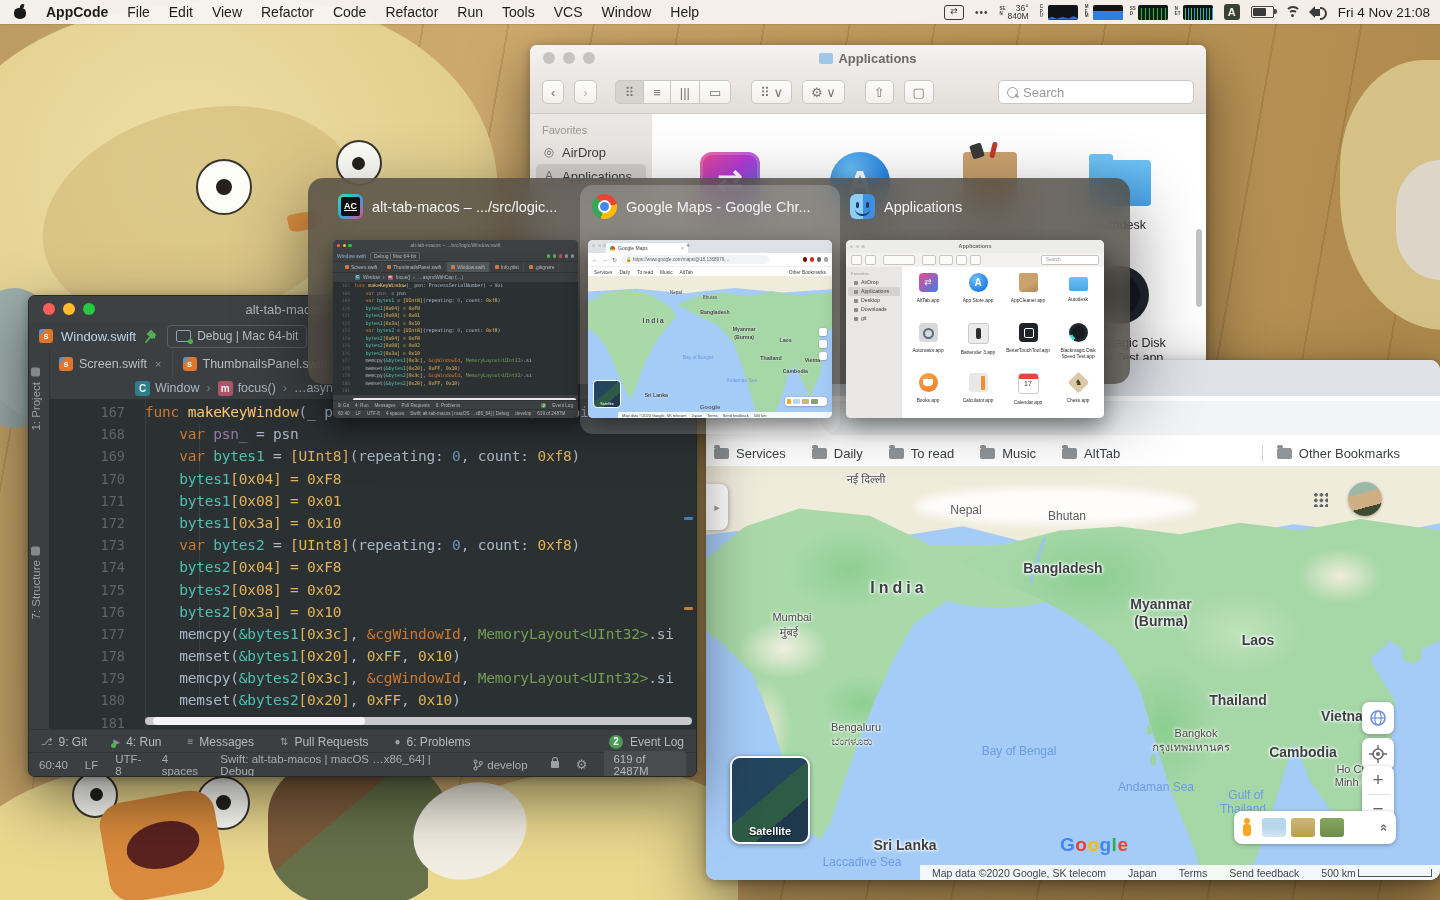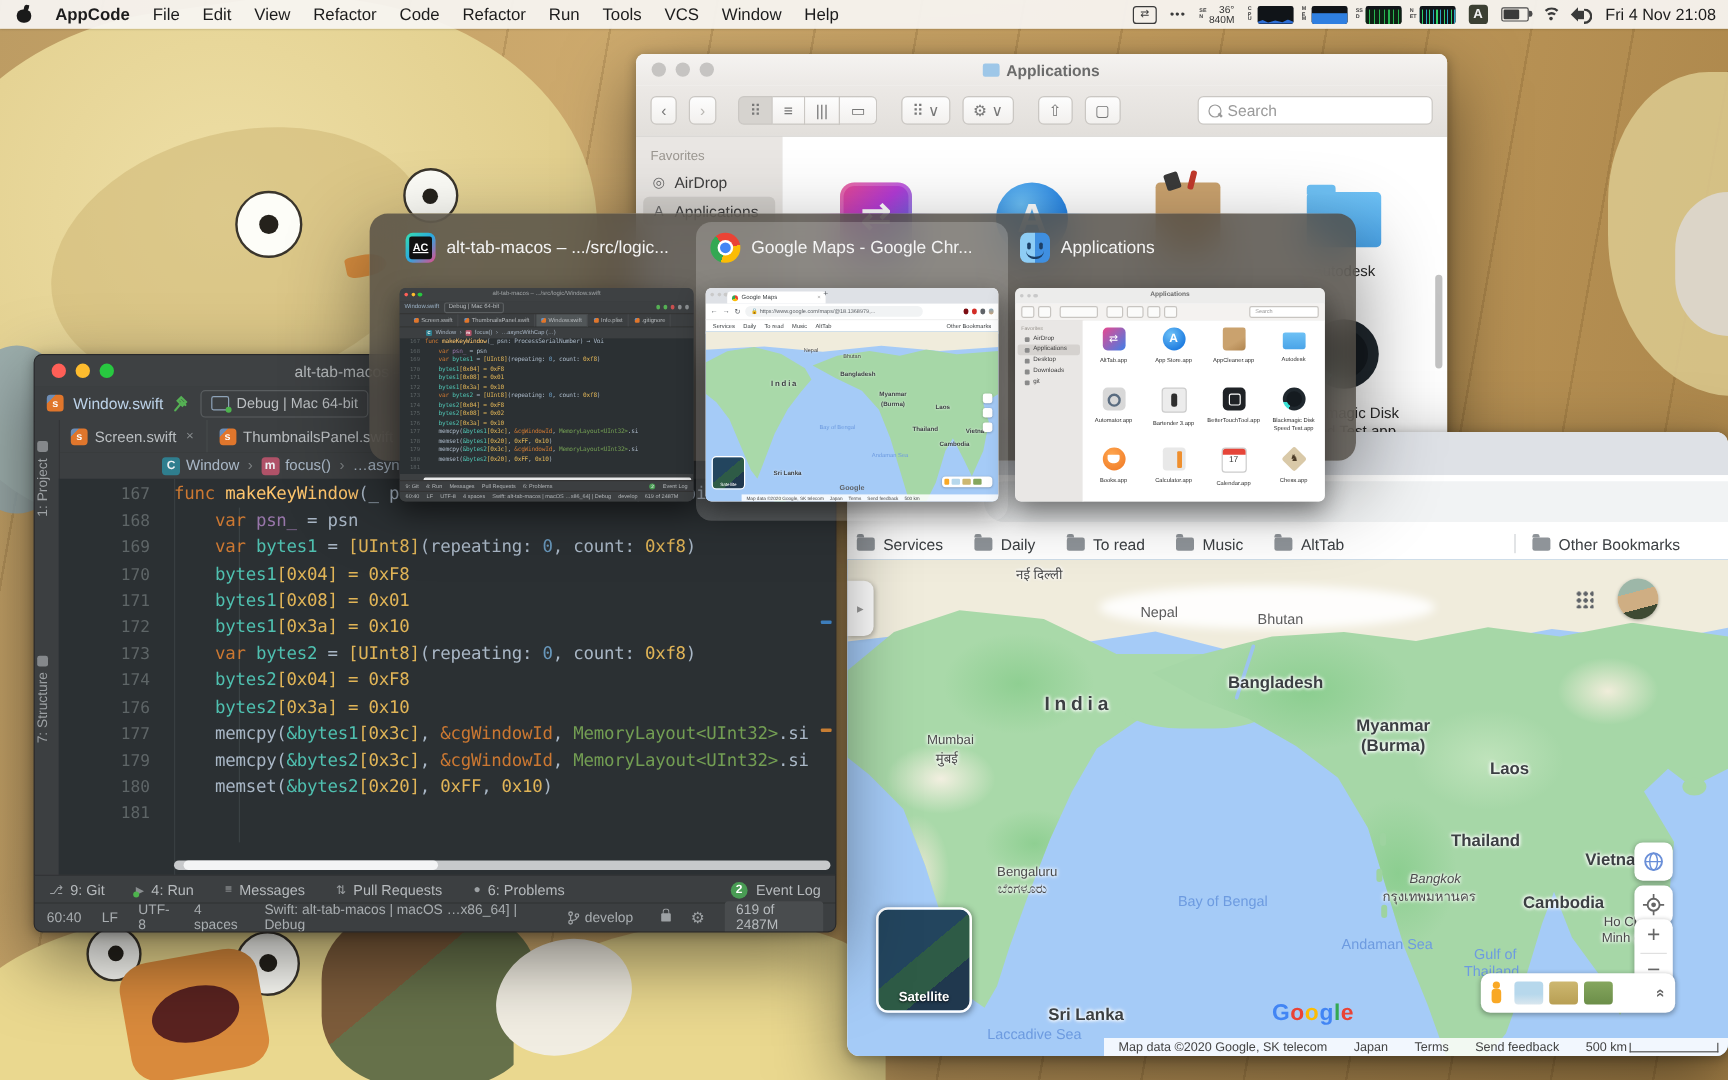--- a/index.html
+++ b/index.html
@@ -476,21 +476,21 @@
           <div class="map-label cty" style="left: 361px; top: 50px;">Bhutan</div>
           <div class="map-label ctyMd" style="left: 357px; top: 102px;">Bangladesh</div>
           <div class="map-label ctyLg" style="left: 193px; top: 122px;">India</div>
           <div class="map-label city" style="left: 86px; top: 151px;">Mumbai</div>
           <div class="map-label city" style="left: 83px; top: 165px;">मुंबई</div>
           <div class="map-label ctyMd" style="left: 455px; top: 138px;">Myanmar</div>
           <div class="map-label ctyMd" style="left: 455px; top: 155px;">(Burma)</div>
           <div class="map-label ctyMd" style="left: 552px; top: 174px;">Laos</div>
           <div class="map-label ctyMd" style="left: 532px; top: 234px;">Thailand</div>
           <div class="map-label ctyMd" style="left: 636px; top: 250px;">Vietna</div>
-          <div class="map-label city" style="left: 490px; top: 267px; font-style: italic;">Bangkok</div>
+          <div class="map-label city" style="left: 490px; top: 267px;">Bangkok</div>
           <div class="map-label city" style="left: 485px; top: 281px;">กรุงเทพมหานคร</div>
           <div class="map-label ctyMd" style="left: 597px; top: 286px;">Cambodia</div>
           <div class="map-label city" style="left: 150px; top: 261px;">Bengaluru</div>
           <div class="map-label city" style="left: 146px; top: 275px;">ಬೆಂಗಳೂರು</div>
           <div class="map-label wtr" style="left: 313px; top: 285px;">Bay of Bengal</div>
           <div class="map-label wtr" style="left: 450px; top: 321px;">Andaman Sea</div>
           <div class="map-label wtr" style="left: 540px; top: 329px;">Gulf of</div>
           <div class="map-label wtr" style="left: 537px; top: 343px;">Thailand</div>
           <div class="map-label city" style="left: 646px; top: 303px;">Ho Ch</div>
           <div class="map-label city" style="left: 644px; top: 316px;">Minh (</div>
@@ -602,22 +602,24 @@
       <div class="indent-guide"></div>
       <div class="ac-code" id="code-main">
           <div class="row"><span class="ln">167</span><span class="lc"><span class="c-k">func </span><span class="c-n">makeKeyWindow</span><span class="c-p">(_ psn: ProcessSerialNumber) → Voi</span></span></div>
           <div class="row"><span class="ln">168</span><span class="lc"><span class="c-p">    </span><span class="c-k">var </span><span class="c-pu">psn_ </span><span class="c-p">= </span><span class="c-p">psn</span></span></div>
           <div class="row"><span class="ln">169</span><span class="lc"><span class="c-p">    </span><span class="c-k">var </span><span class="c-t">bytes1 </span><span class="c-p">= </span><span class="c-y">[UInt8]</span><span class="c-p">(repeating: </span><span class="c-d">0</span><span class="c-p">, count: </span><span class="c-y">0xf8</span><span class="c-p">)</span></span></div>
           <div class="row"><span class="ln">170</span><span class="lc"><span class="c-p">    </span><span class="c-t">bytes1</span><span class="c-y">[0x04]</span><span class="c-y"> = </span><span class="c-y">0xF8</span></span></div>
           <div class="row"><span class="ln">171</span><span class="lc"><span class="c-p">    </span><span class="c-t">bytes1</span><span class="c-y">[0x08]</span><span class="c-y"> = </span><span class="c-y">0x01</span></span></div>
           <div class="row"><span class="ln">172</span><span class="lc"><span class="c-p">    </span><span class="c-t">bytes1</span><span class="c-y">[0x3a]</span><span class="c-y"> = </span><span class="c-y">0x10</span></span></div>
           <div class="row"><span class="ln">173</span><span class="lc"><span class="c-p">    </span><span class="c-k">var </span><span class="c-t">bytes2 </span><span class="c-p">= </span><span class="c-y">[UInt8]</span><span class="c-p">(repeating: </span><span class="c-d">0</span><span class="c-p">, count: </span><span class="c-y">0xf8</span><span class="c-p">)</span></span></div>
           <div class="row"><span class="ln">174</span><span class="lc"><span class="c-p">    </span><span class="c-t">bytes2</span><span class="c-y">[0x04]</span><span class="c-y"> = </span><span class="c-y">0xF8</span></span></div>
+          <div class="row"><span class="ln">175</span><span class="lc"><span class="c-p">    </span><span class="c-t">bytes2</span><span class="c-y">[0x08]</span><span class="c-y"> = </span><span class="c-y">0x02</span></span></div>
           <div class="row"><span class="ln">176</span><span class="lc"><span class="c-p">    </span><span class="c-t">bytes2</span><span class="c-y">[0x3a]</span><span class="c-y"> = </span><span class="c-y">0x10</span></span></div>
           <div class="row"><span class="ln">177</span><span class="lc"><span class="c-p">    </span><span class="c-p">memcpy(</span><span class="c-t">&amp;bytes1</span><span class="c-y">[0x3c]</span><span class="c-p">, </span><span class="c-o">&amp;cgWindowId</span><span class="c-p">, </span><span class="c-g">MemoryLayout&lt;UInt32&gt;</span><span class="c-p">.si</span></span></div>
+          <div class="row"><span class="ln">178</span><span class="lc"><span class="c-p">    </span><span class="c-p">memset(</span><span class="c-t">&amp;bytes1</span><span class="c-y">[0x20]</span><span class="c-p">, </span><span class="c-y">0xFF</span><span class="c-p">, </span><span class="c-y">0x10</span><span class="c-p">)</span></span></div>
           <div class="row"><span class="ln">179</span><span class="lc"><span class="c-p">    </span><span class="c-p">memcpy(</span><span class="c-t">&amp;bytes2</span><span class="c-y">[0x3c]</span><span class="c-p">, </span><span class="c-o">&amp;cgWindowId</span><span class="c-p">, </span><span class="c-g">MemoryLayout&lt;UInt32&gt;</span><span class="c-p">.si</span></span></div>
           <div class="row"><span class="ln">180</span><span class="lc"><span class="c-p">    </span><span class="c-p">memset(</span><span class="c-t">&amp;bytes2</span><span class="c-y">[0x20]</span><span class="c-p">, </span><span class="c-y">0xFF</span><span class="c-p">, </span><span class="c-y">0x10</span><span class="c-p">)</span></span></div>
           <div class="row"><span class="ln">181</span><span class="lc"><span class="c-p"></span></span></div>
         </div>
       <div class="stripe" style="top:118px;background:#3d7dbb;"></div>
       <div class="stripe" style="top:208px;background:#c77d33;"></div>
       <div class="hscroll-track">
           <div class="hscroll-thumb"></div>
         </div>
     </div>

